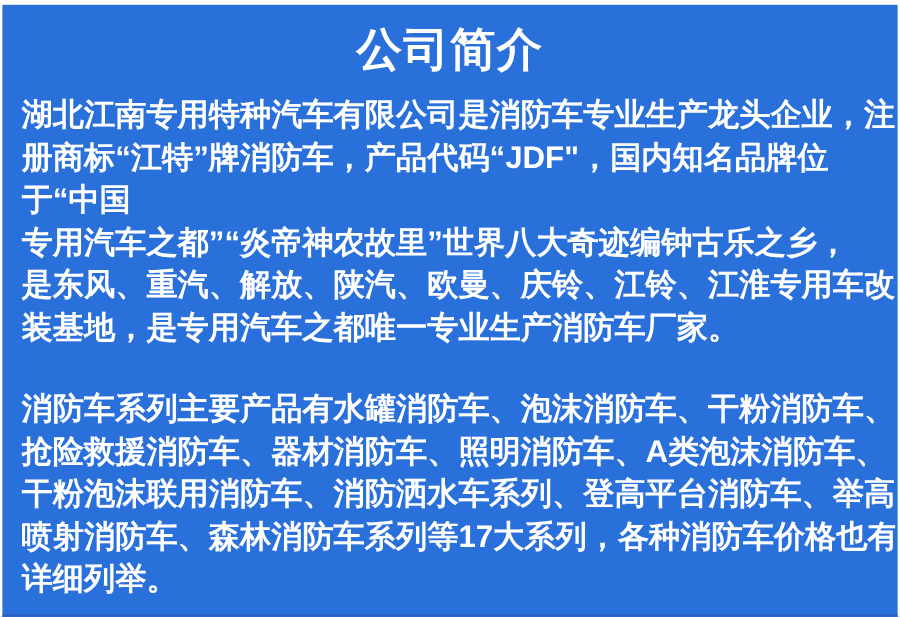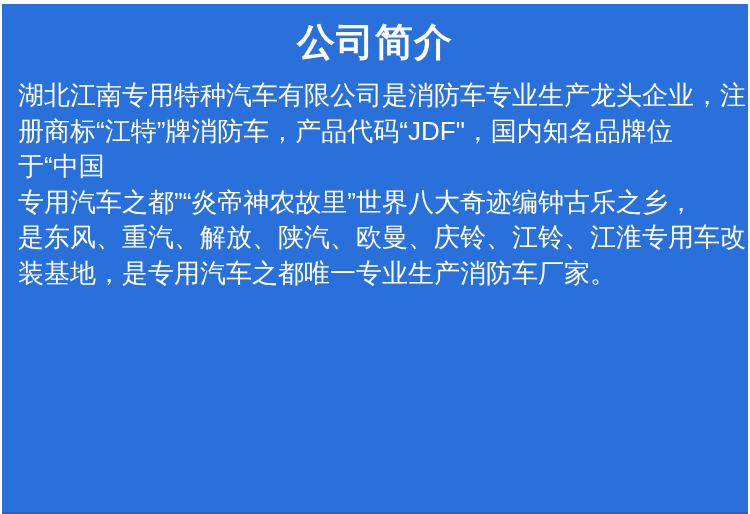--- a/index.html
+++ b/index.html
@@ -38,29 +38,30 @@
     font-weight: 700;
     letter-spacing: 1px;
   }
   .para {
     position: absolute;
     left: 16px;
     right: 2px;
     margin: 0;
     font-size: 26px;
     line-height: 35.5px;
-    font-weight: 400;
+    font-weight: 700;
     letter-spacing: 0;
     white-space: nowrap;
     overflow: hidden;
   }
   .para-1 { top: 74px; }
   .para-2 { top: 319px; }
 </style>
 </head>
 <body style="background: rgb(255, 255, 255);">
 
 <div class="panel">
   <h1 class="title">公司简介</h1>
 
   <p class="para para-1">湖北江南专用特种汽车有限公司是消防车专业生产龙头企业，注<br>册商标“江特”牌消防车，产品代码“JDF"，国内知名品牌位<br>于“中国<br>专用汽车之都”“炎帝神农故里”世界八大奇迹编钟古乐之乡，<br>是东风、重汽、解放、陕汽、欧曼、庆铃、江铃、江淮专用车改<br>装基地，是专用汽车之都唯一专业生产消防车厂家。</p>
 
+  <p class="para para-2">消防车系列主要产品有水罐消防车、泡沫消防车、干粉消防车、<br>抢险救援消防车、器材消防车、照明消防车、A类泡沫消防车、<br>干粉泡沫联用消防车、消防洒水车系列、登高平台消防车、举高<br>喷射消防车、森林消防车系列等17大系列，各种消防车价格也有<br>详细列举。</p>
 </div>
 
 </body></html>

